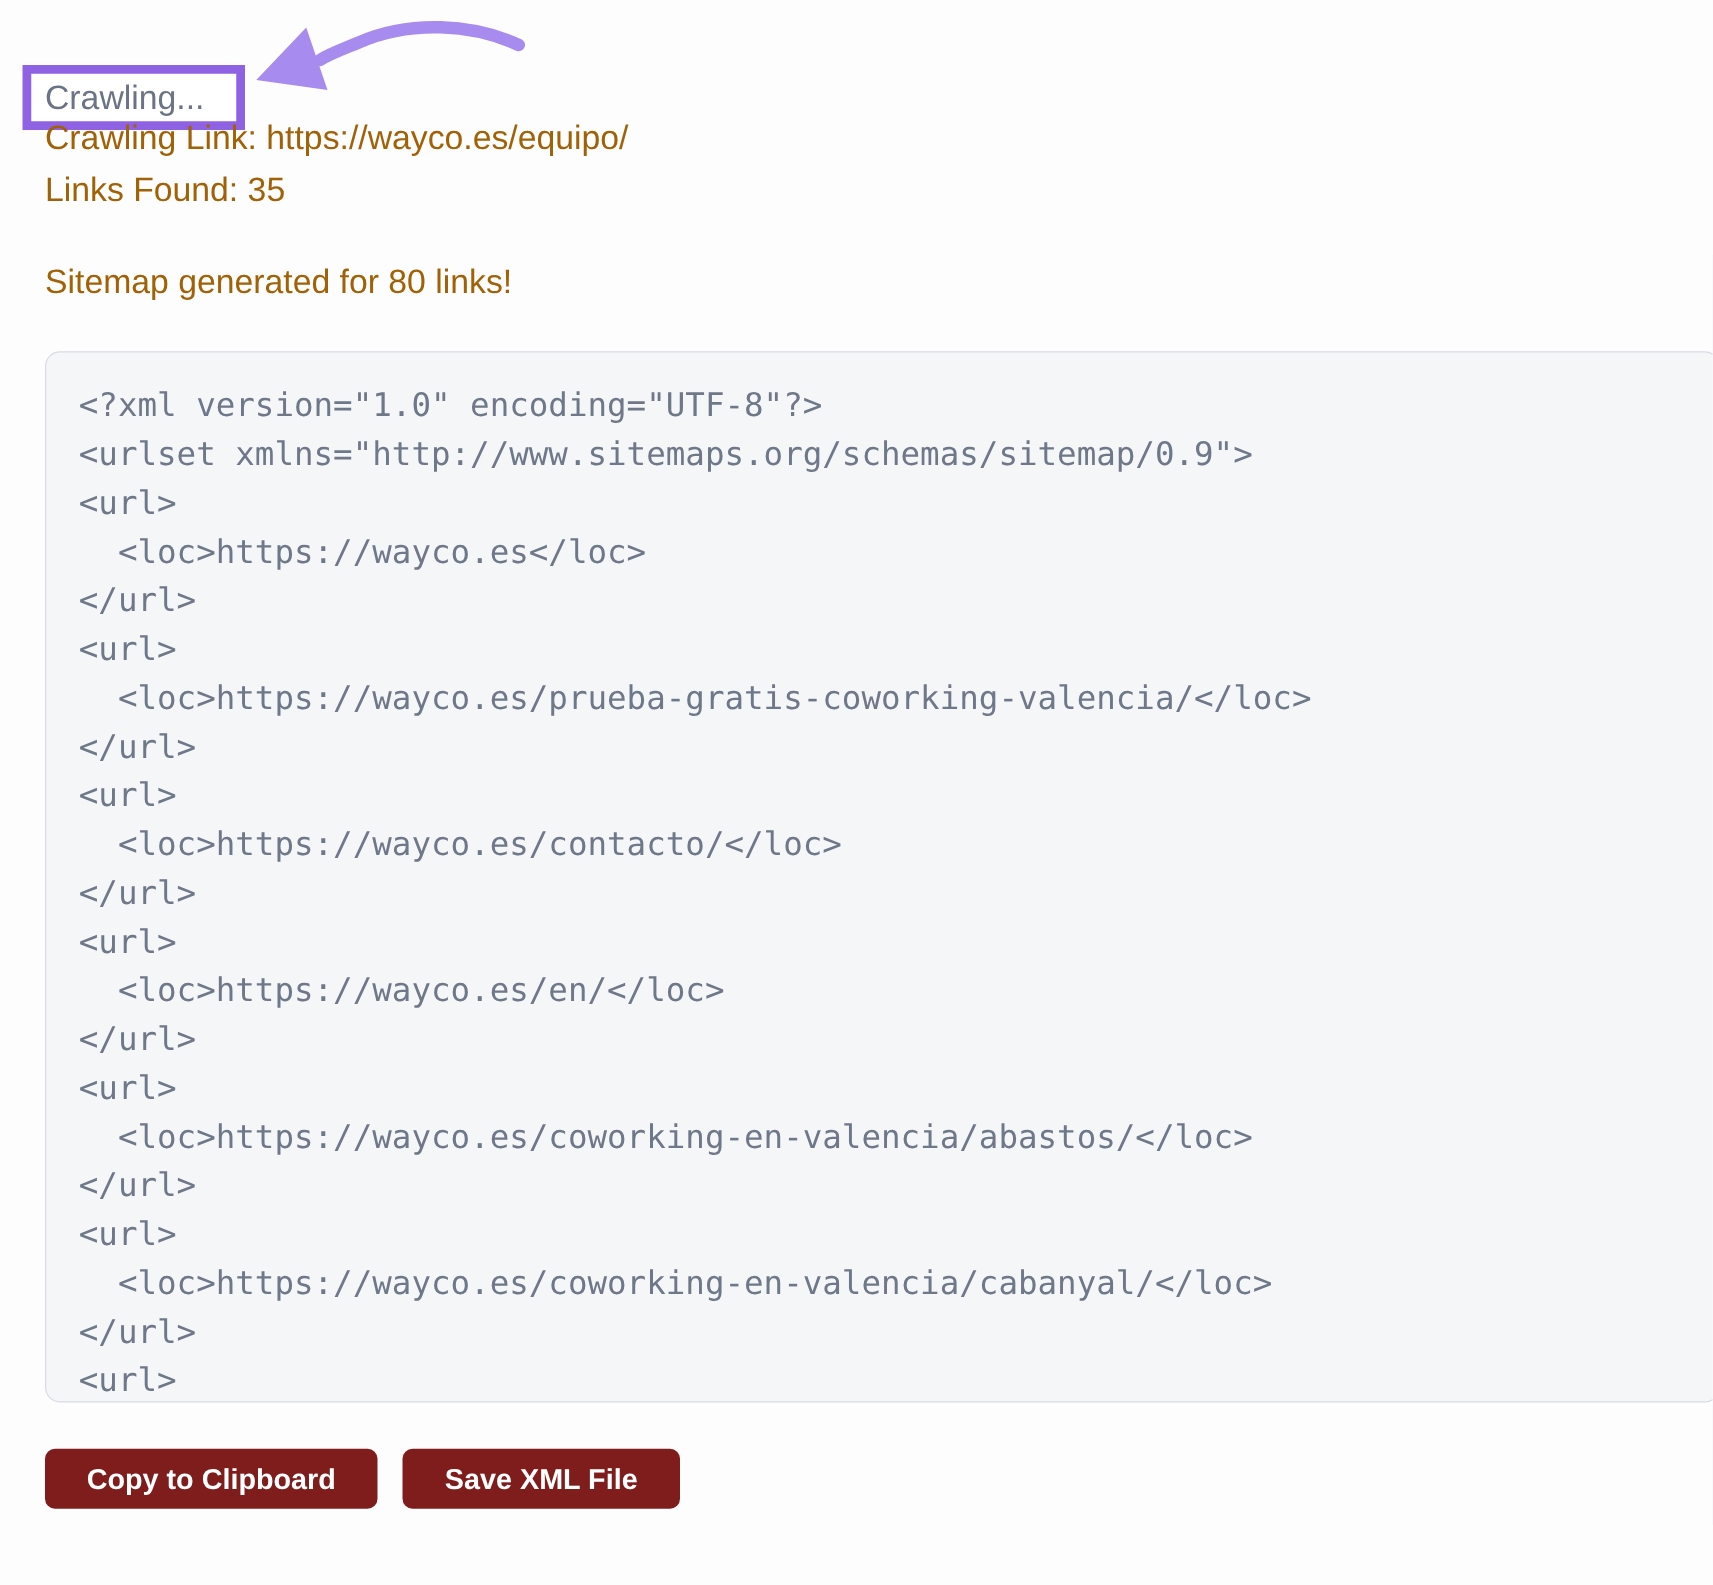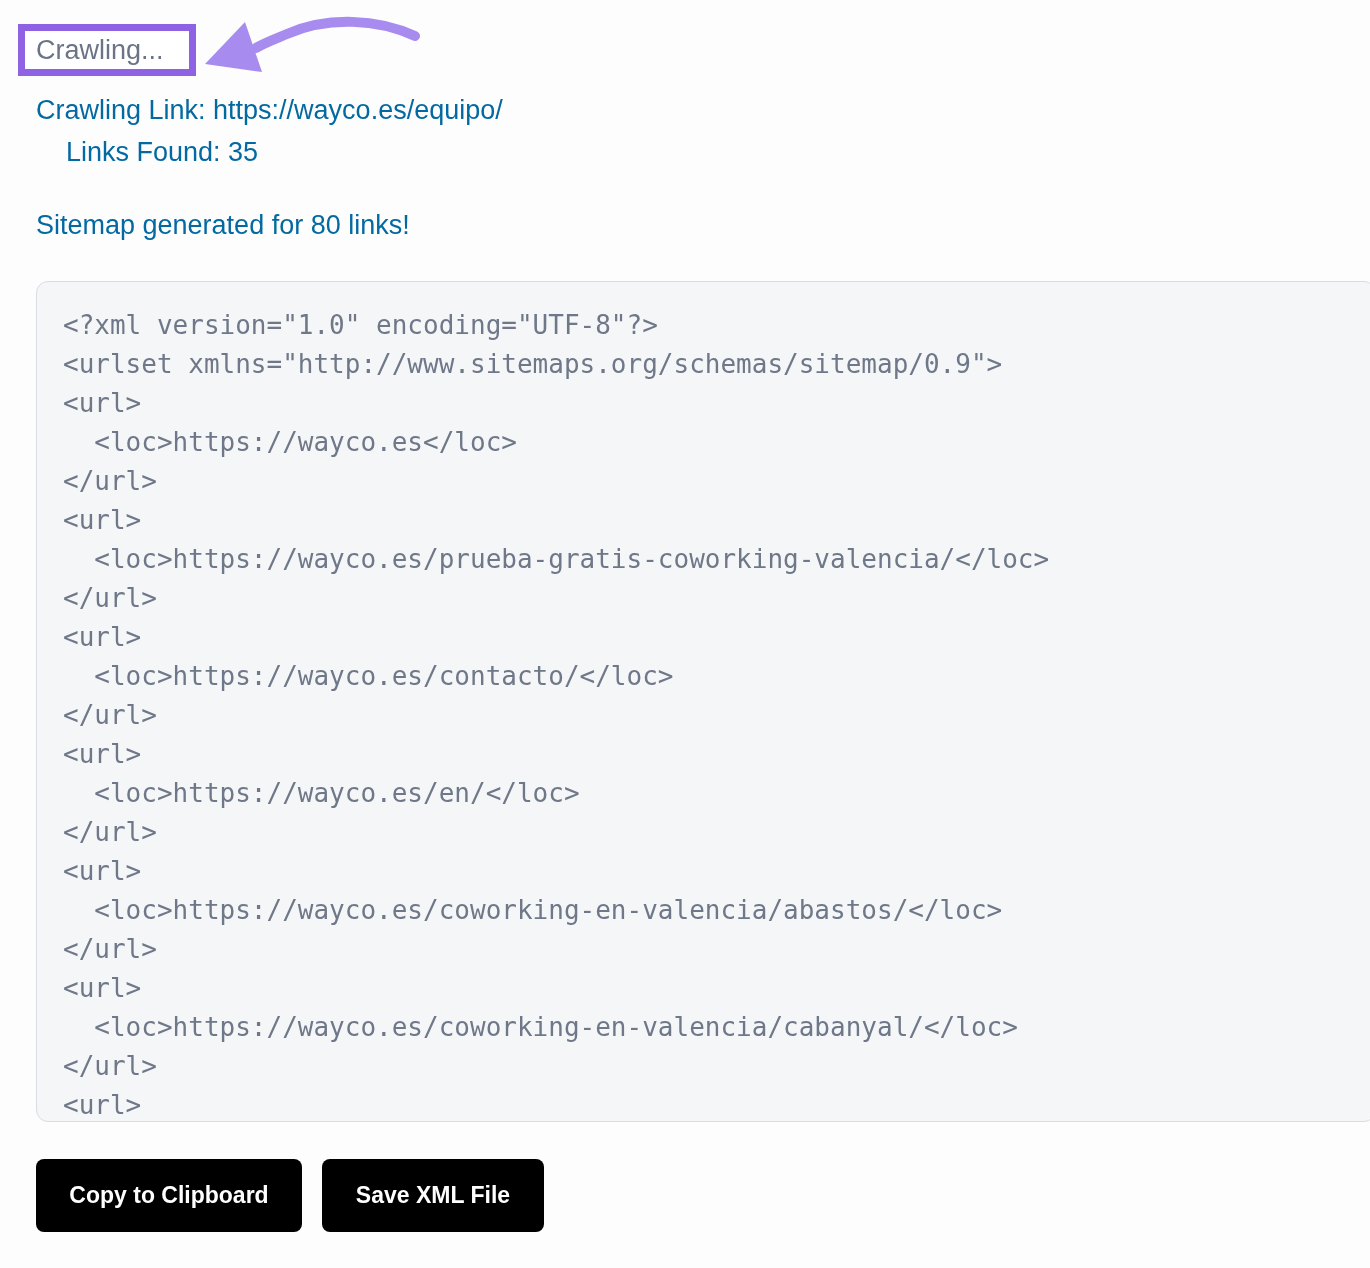--- a/index.html
+++ b/index.html
@@ -10,43 +10,43 @@
     background: #fdfdfe;
     font-family: "Liberation Sans", sans-serif;
     color: #6b7486;
   }
   .status-line {
     position: absolute;
     left: 36px;
     font-size: 27px;
     line-height: 30px;
     font-weight: 500;
-    color: #0369a1;
+    color: #a16207;
     white-space: nowrap;
   }
   #crawling-box {
     position: absolute;
     left: 18px;
-    top: 24px;
+    top: 52px;
     width: 178px;
     height: 52px;
     border: 7px solid #8f62e3;
     background: #ffffff;
     display: flex;
     align-items: center;
     padding-left: 11px;
   }
   #crawling-box .status-text {
     font-size: 27px;
     font-weight: 500;
     color: #6b7486;
     white-space: nowrap;
   }
   #crawl-link   { top: 95px;  }
-  #links-found  { top: 137px; margin-left: 30px; }
+  #links-found  { top: 137px; }
   #sitemap-msg  { top: 210px; }
   #annotation-arrow {
     position: absolute;
     left: 190px;
     top: 10px;
     width: 245px;
     height: 80px;
     pointer-events: none;
   }
   #code-block {
@@ -64,22 +64,22 @@
   .code-line {
     font-family: "DejaVu Sans Mono", "Liberation Mono", monospace;
     font-size: 26px;
     line-height: 39px;
     color: #6f7888;
     white-space: pre;
   }
   .action-button {
     position: absolute;
     top: 1159px;
-    height: 73px;
-    background: #000000;
+    height: 48px;
+    background: #7f1d1d;
     border: none;
     border-radius: 8px;
     color: #ffffff;
     font-family: "Liberation Sans", sans-serif;
     font-size: 23px;
     font-weight: 600;
     display: flex;
     align-items: center;
     justify-content: center;
     cursor: pointer;

